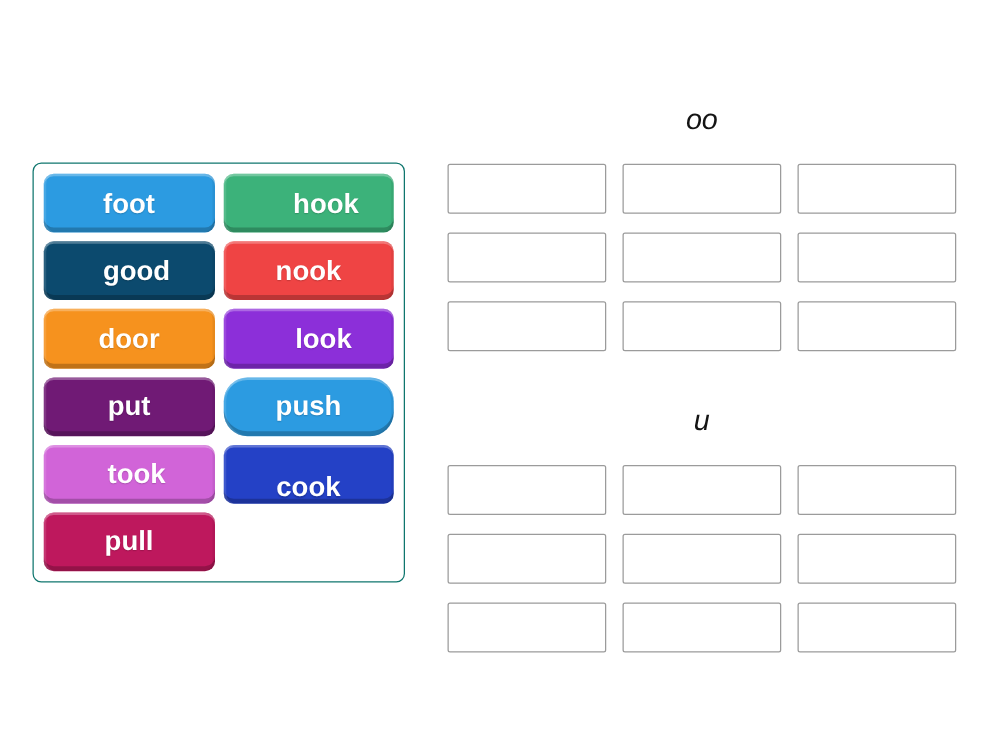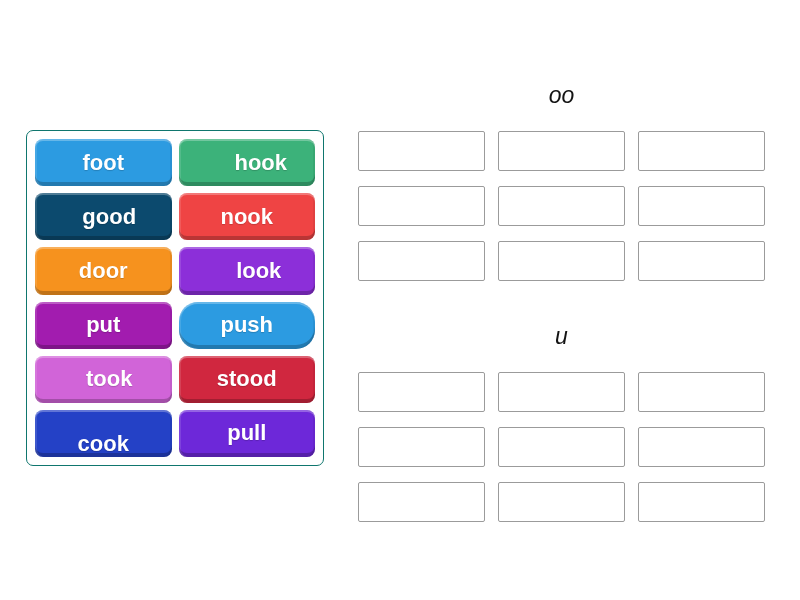--- a/index.html
+++ b/index.html
@@ -95,36 +95,33 @@
       </div>
       <div class="tile" style="background: #ef4444;">
         <span>nook</span>
       </div>
       <div class="tile" style="background: rgb(246, 146, 30);">
         <span>door</span>
       </div>
       <div class="tile" style="background: rgb(140, 47, 217); padding-left: 24px;">
         <span>look</span>
       </div>
-      <div class="tile" style="background: #a21caf;">
+      <div class="tile" style="background: #701a75;">
         <span>put</span>
       </div>
       <div class="tile" style="background: rgb(44, 155, 225); border-radius: 19px;">
         <span>push</span>
       </div>
       <div class="tile" style="background: rgb(209, 100, 216); padding-left: 12px;">
         <span>took</span>
       </div>
-      <div class="tile" style="background: rgb(208, 39, 63);">
-        <span>stood</span>
-      </div>
       <div class="tile" style="background: rgb(36, 65, 198); align-items: flex-end;">
         <span>cook</span>
       </div>
-      <div class="tile" style="background: #6d28d9;">
+      <div class="tile" style="background: #be185d;">
         <span>pull</span>
       </div>
     </div>
 
   <div class="group group-oo">
     <div class="group-title">oo</div>
     <div class="slot-grid">
         <div class="slot"></div>
         <div class="slot"></div>
         <div class="slot"></div>

